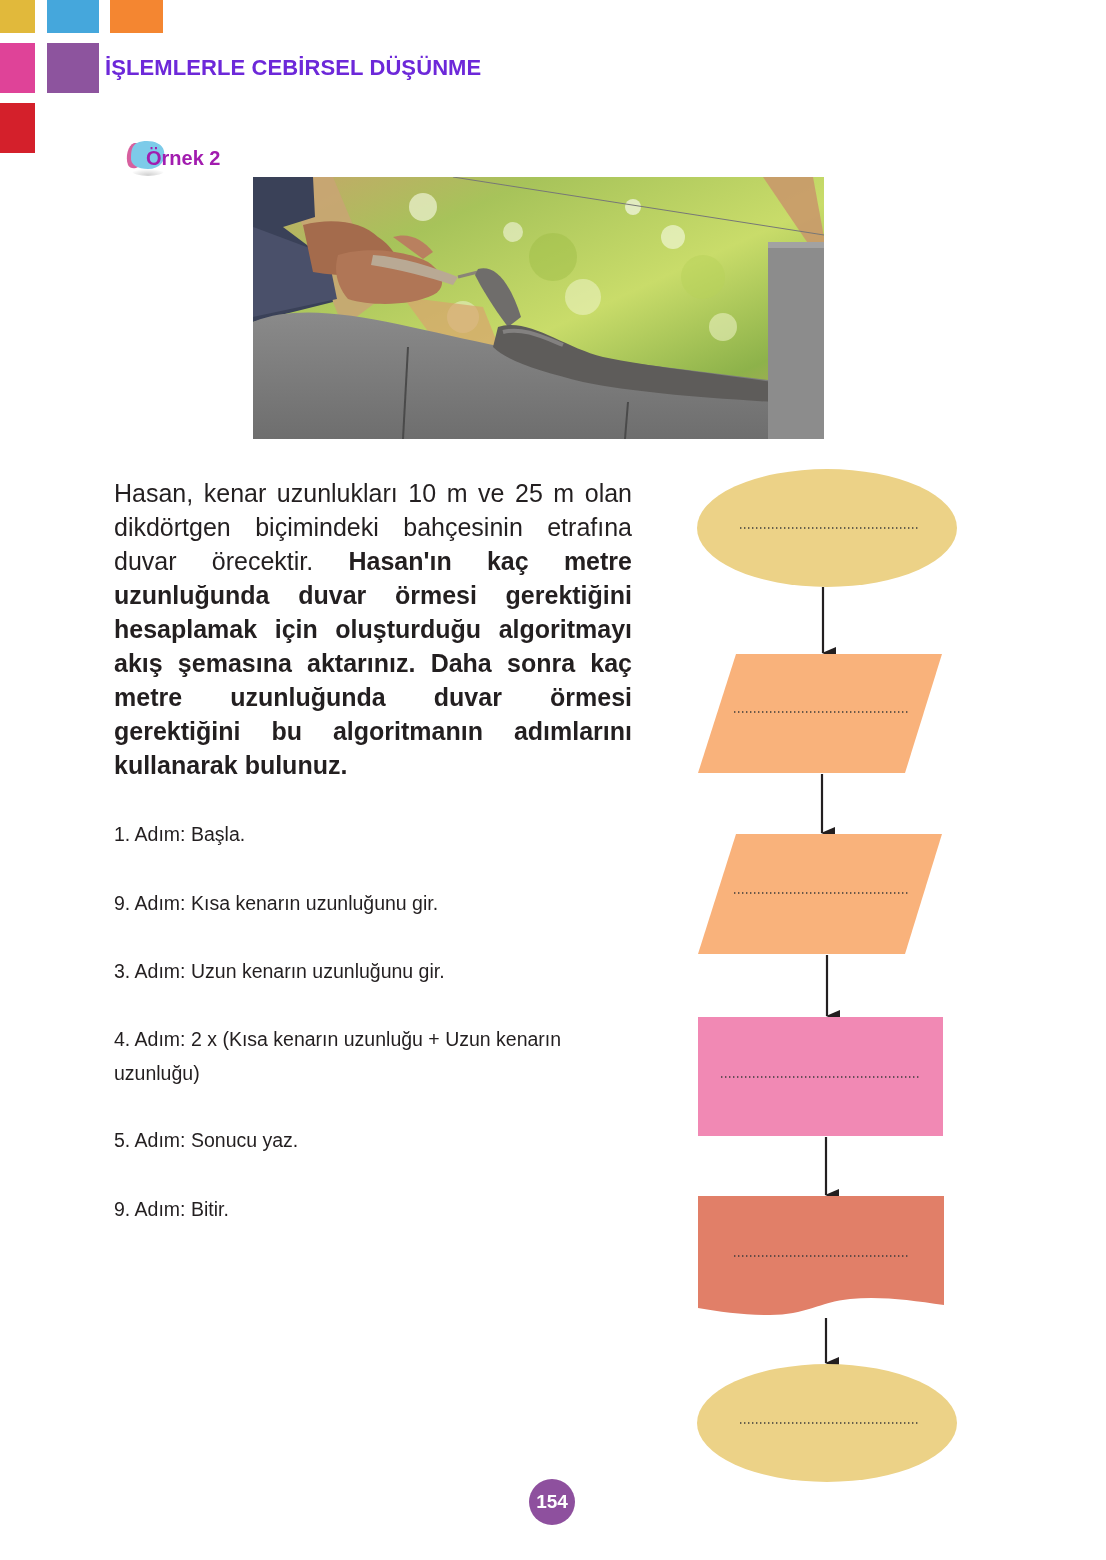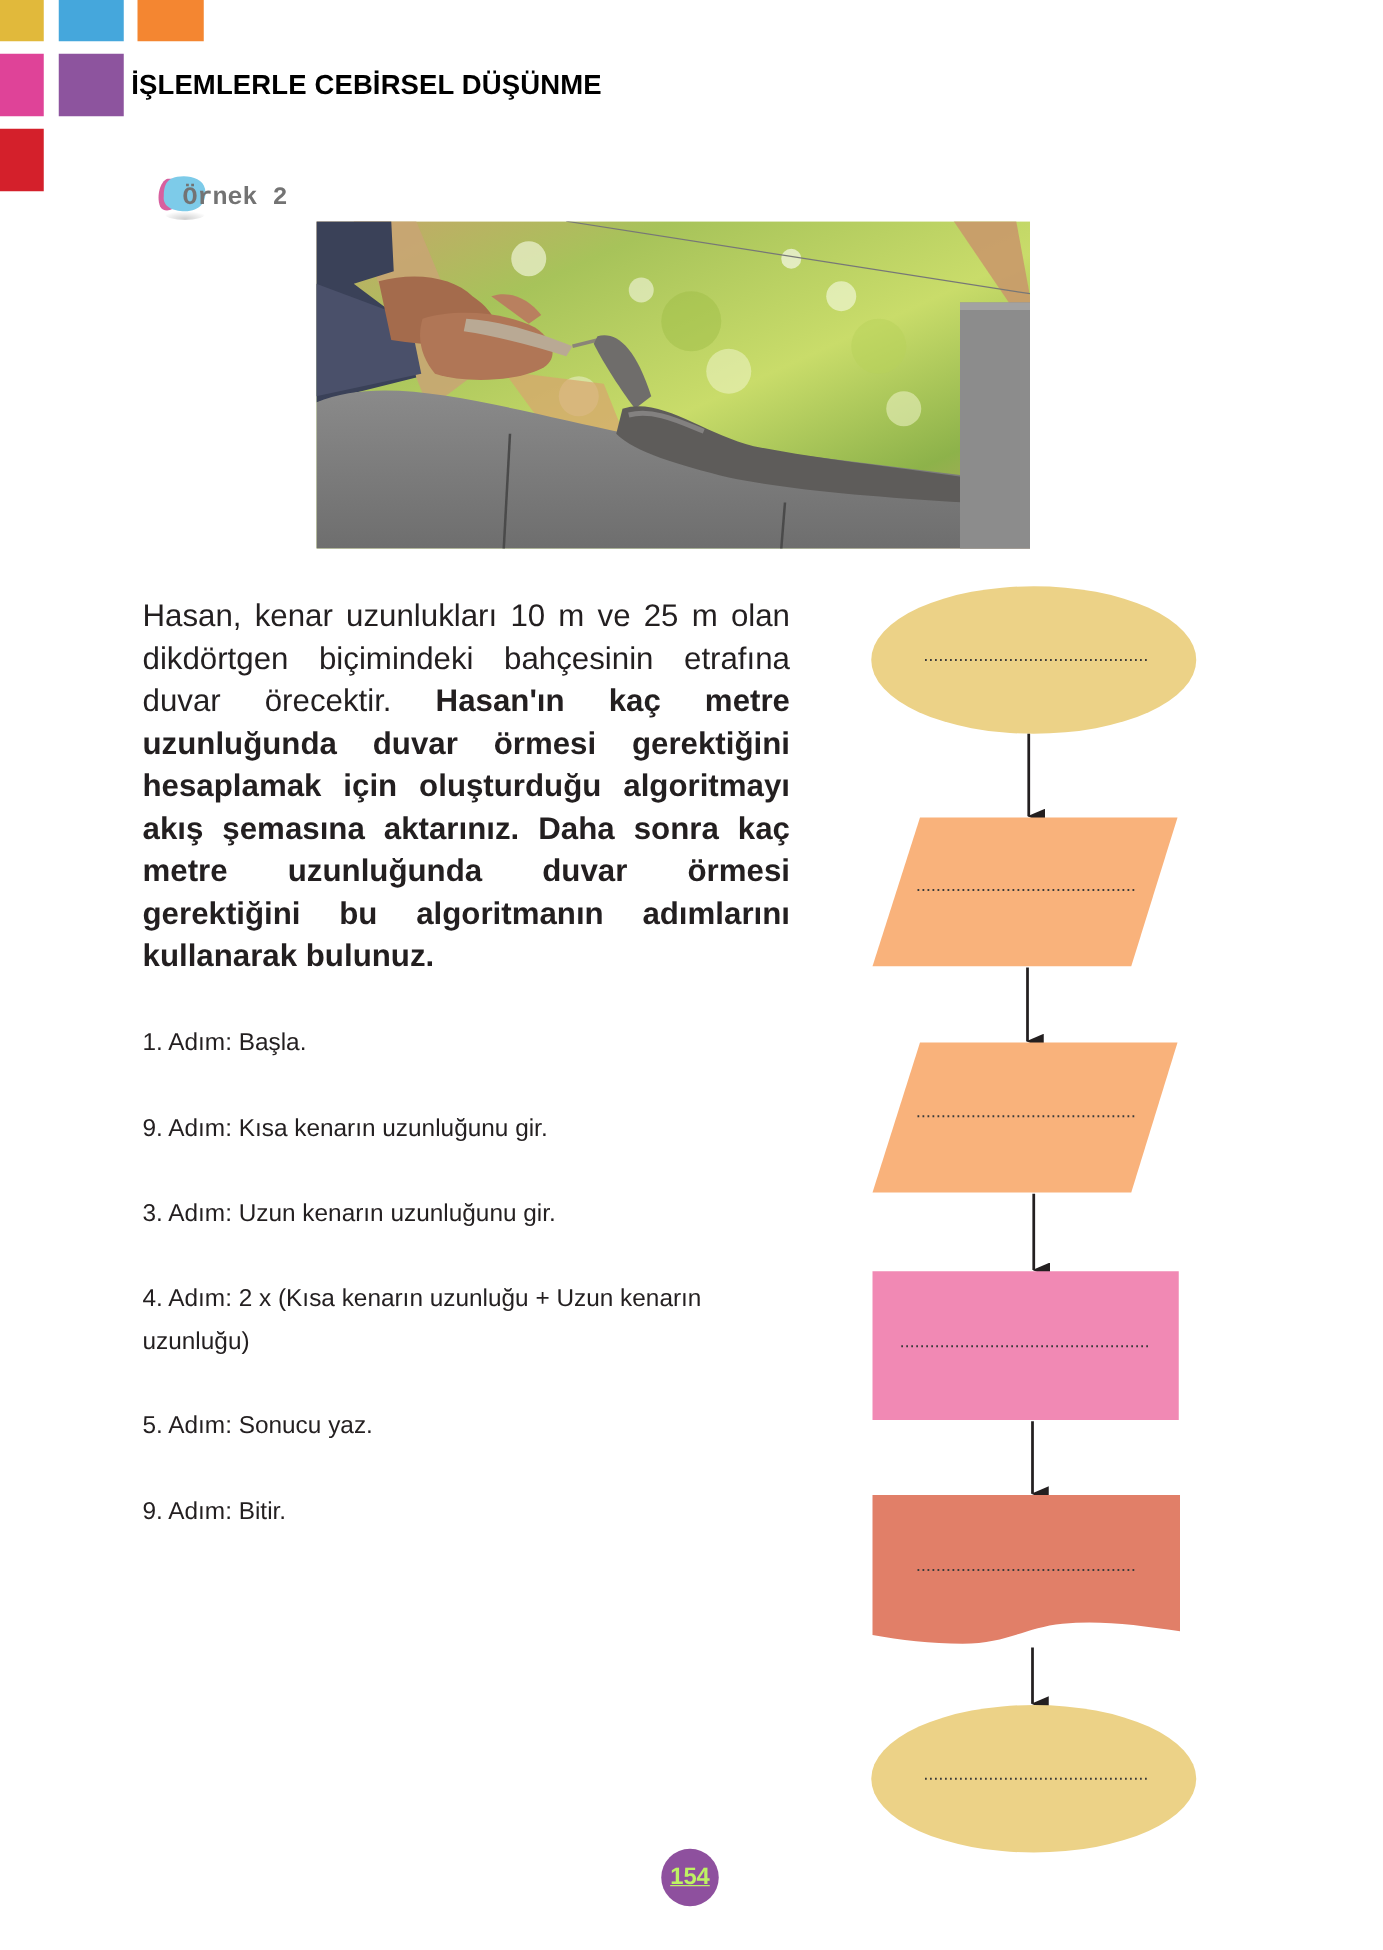--- a/index.html
+++ b/index.html
@@ -3,29 +3,29 @@
   <meta charset="utf-8">
   <style>
     * { margin: 0; padding: 0; box-sizing: border-box; }
     html, body { width: 1106px; height: 1560px; background: #ffffff; overflow: hidden; }
     body { position: relative; font-family: "Liberation Sans", sans-serif; color: #231f20; }
 
     .sq { position: absolute; }
 
     .unit-title {
       position: absolute; left: 105px; top: 55px;
-      font-size: 22px; font-weight: bold; letter-spacing: 0.1px; color: #000000;
+      font-size: 22px; font-weight: bold; letter-spacing: 0.1px; color: #6d28d9;
       white-space: nowrap;
     }
 
     .example-badge { position: absolute; left: 124px; top: 137px; width: 130px; height: 44px; }
     .example-blob { position: absolute; left: 0; top: 0; width: 42px; height: 40px; }
     .example-label {
       position: absolute; left: 22px; top: 10px;
-      font-size: 20px; font-weight: bold; color: #737373; white-space: nowrap; font-family: Liberation Mono, monospace;
+      font-size: 20px; font-weight: bold; color: #a21caf; white-space: nowrap;
     }
 
     .photo {
       position: absolute; left: 253px; top: 177px; width: 571px; height: 262px;
       overflow: hidden;
     }
 
     .problem {
       position: absolute; left: 114px; top: 476px; width: 518px;
       font-size: 25px; line-height: 34px; text-align: justify;
@@ -33,22 +33,22 @@
     .problem .bold { font-weight: bold; }
 
     .steps { position: absolute; left: 114px; top: 0; width: 530px; font-size: 19.5px; }
     .step { position: absolute; left: 0; white-space: nowrap; line-height: 34px; margin-top: 48px; }
 
     .flow { position: absolute; left: 0; top: 0; width: 1106px; height: 1560px; pointer-events: none; }
     .flow .shape { pointer-events: auto; }
 
     .page-num {
       position: absolute; left: 529px; top: 1479px; width: 46px; height: 46px;
-      border-radius: 50%; background: #8e509e; color: #bef264;
-      font-size: 19px; font-weight: bold; text-align: center; line-height: 46px; text-decoration: underline;
+      border-radius: 50%; background: #8e509e; color: #ffffff;
+      font-size: 19px; font-weight: bold; text-align: center; line-height: 46px;
     }
   </style>
 </head>
 <body>
 
 <div>
   <div class="sq" style="left:0;top:0;width:35px;height:33px;background:#e1b93b;"></div>
   <div class="sq" style="left:47px;top:0;width:52px;height:33px;background:#45a7dc;"></div>
   <div class="sq" style="left:110px;top:0;width:53px;height:33px;background:#f48631;"></div>
   <div class="sq" style="left:0;top:43px;width:35px;height:50px;background:#df4398;"></div>

